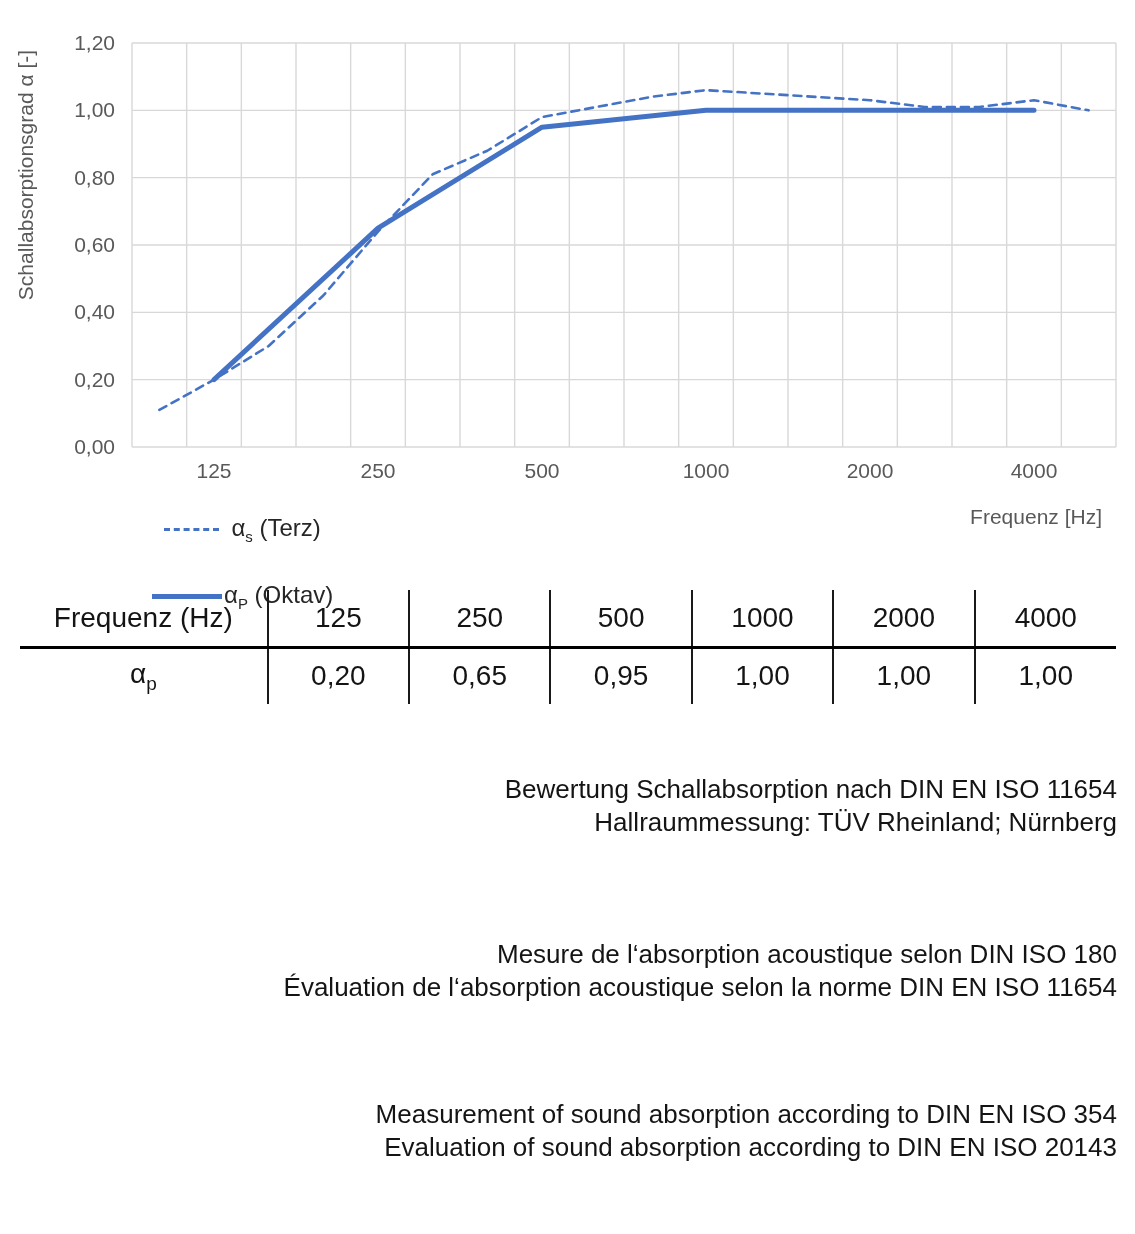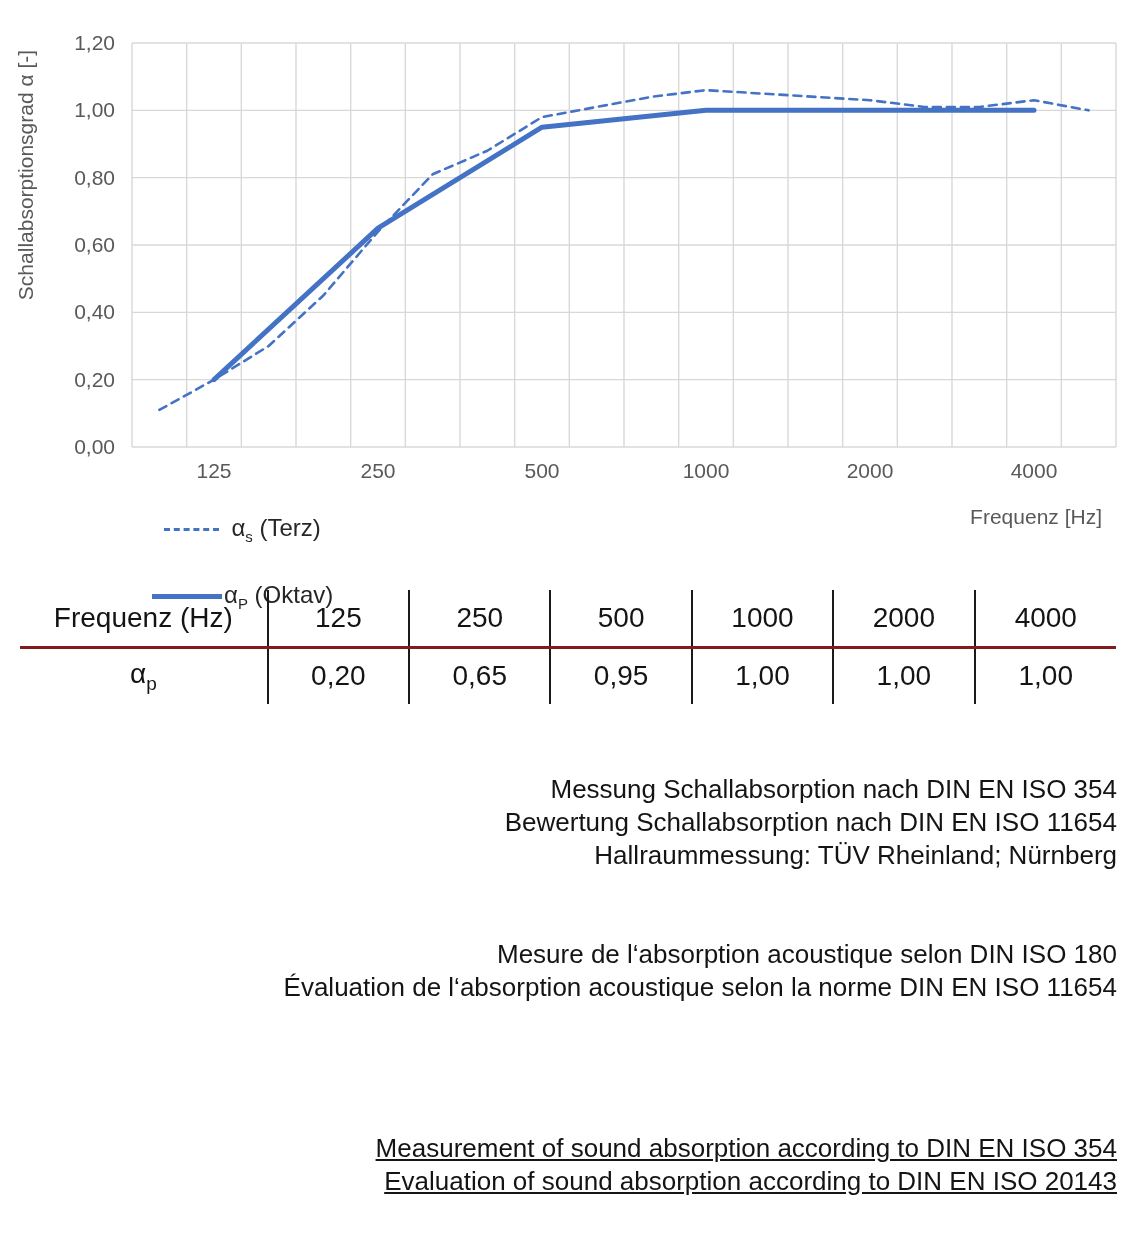--- a/index.html
+++ b/index.html
@@ -35,31 +35,31 @@
   
   table.freq-table {
     position: absolute; left: 20px; top: 590px;
     width: 1096px; border-collapse: collapse;
     font-size: 28px; color: #141414;
     table-layout: fixed;
   }
   .freq-table td { text-align: center; height: 57px; vertical-align: middle; }
   .freq-table td.rowhead { width: 247px; }
   .freq-table td:not(.rowhead) { width: 141px; border-left: 2px solid #1a1a1a; }
-  .freq-table tr.head td { border-bottom: 3px solid #7f1d1d; }
+  .freq-table tr.head td { border-bottom: 3px solid #000000; }
   .freq-table sub { font-size: 19px; }
 
   
   .note {
     position: absolute; right: 18px; left: 60px;
     text-align: right; font-size: 26px; line-height: 33px; color: #141414;
   }
   .note-de { top: 773px; }
   .note-fr { top: 938px; }
-  .note-en { top: 1132px; text-decoration: underline; }
+  .note-en { top: 1098px; }
 </style>
 </head>
 <body>
 
 <div class="chart-wrap">
   <svg width="1135" height="560" viewBox="0 0 1135 560" font-family="Liberation Sans, sans-serif">
       <g stroke="#D8D8D8" stroke-width="1.4">
         <line x1="132" y1="43" x2="132" y2="447"></line>
         <line x1="186.66666666666666" y1="43" x2="186.66666666666666" y2="447"></line>
         <line x1="241.33333333333331" y1="43" x2="241.33333333333331" y2="447"></line>
@@ -135,21 +135,20 @@
     <td>0,65</td>
     <td>0,95</td>
     <td>1,00</td>
     <td>1,00</td>
     <td>1,00</td>
   </tr>
 </tbody>
   </table>
 
 <div class="note note-de">
-  <div>Messung Schallabsorption nach DIN EN ISO 354</div>
   <div>Bewertung Schallabsorption nach DIN EN ISO 11654</div>
   <div>Hallraummessung: TÜV Rheinland; Nürnberg</div>
 </div>
 <div class="note note-fr">
   <div>Mesure de l‘absorption acoustique selon DIN ISO 180</div>
   <div>Évaluation de l‘absorption acoustique selon la norme DIN EN ISO 11654</div>
 </div>
 <div class="note note-en">
   <div>Measurement of sound absorption according to DIN EN ISO 354</div>
   <div>Evaluation of sound absorption according to DIN EN ISO 20143</div>

